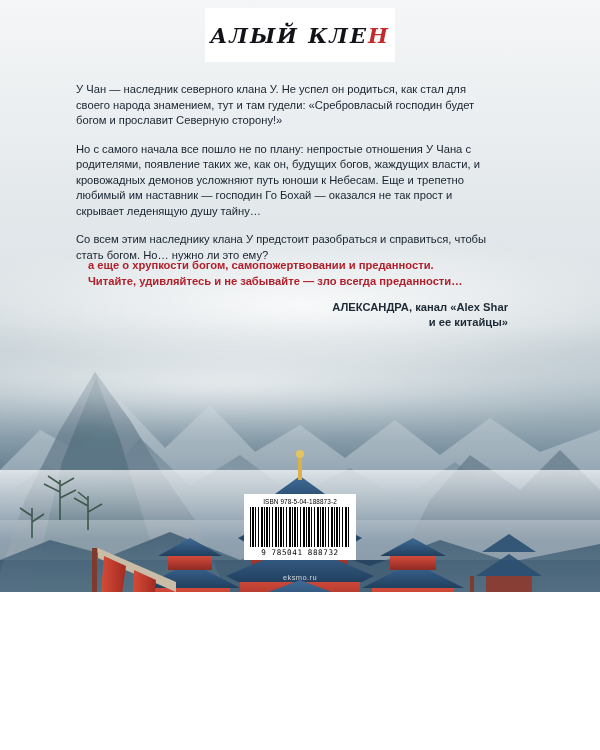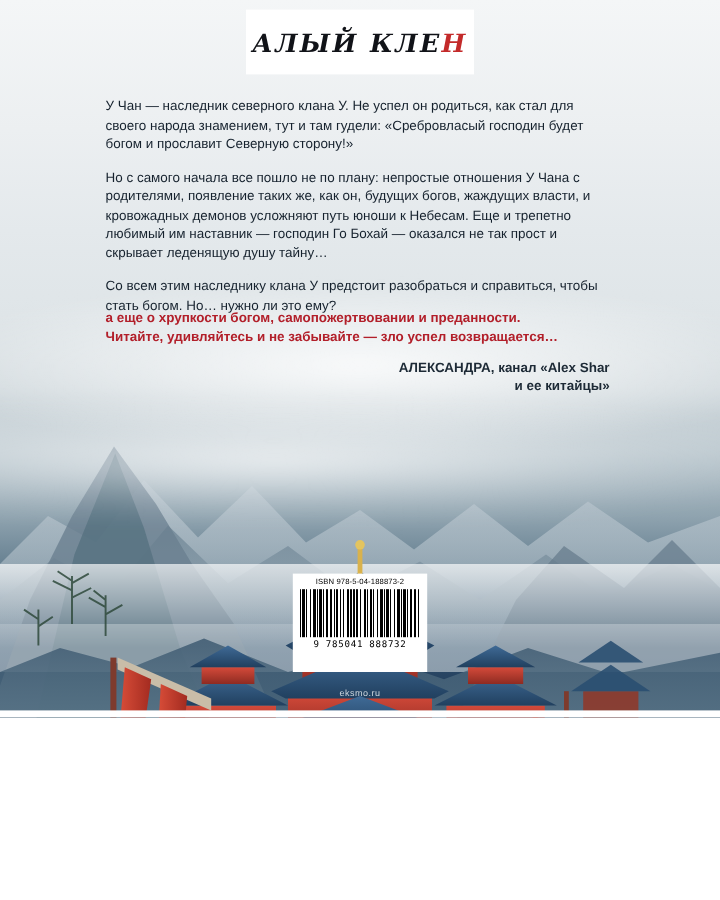--- a/index.html
+++ b/index.html
@@ -87,21 +87,21 @@
     font-size: 21px;
     color: #111318;
     white-space: nowrap;
     letter-spacing: 2px;
   }
   .title-text .accent { color: #c32a2a; }
 
   
   .blurb {
     position: absolute;
-    left: 88px;
+    left: 76px;
     top: 82px;
     width: 420px;
     color: #16222e;
     font-size: 11.2px;
     line-height: 15.5px;
   }
   .blurb p {
     margin: 0 0 13px 0;
     text-align: left;
   }
@@ -149,21 +149,21 @@
   }
 
   
   .barcode-box {
     position: absolute;
     left: 50%;
     transform: translateX(-50%);
     bottom: 38px;
     width: 112px;
     background: #ffffff;
-    padding: 4px 6px 19px 6px;
+    padding: 4px 6px 3px 6px;
     box-sizing: border-box;
     text-align: center;
   }
   .isbn-line {
     font-size: 6.4px;
     color: #000;
     letter-spacing: 0.1px;
     margin-bottom: 2px;
     white-space: nowrap;
   }
@@ -349,21 +349,21 @@
   </div>
 
   <div class="blurb">
     <p>У Чан — наследник северного клана У. Не успел он родиться, как стал для своего народа знамением, тут и там гудели: «Сребровласый господин будет богом и прославит Северную сторону!»</p>
     <p>Но с самого начала все пошло не по плану: непростые отношения У Чана с родителями, появление таких же, как он, будущих богов, жаждущих власти, и кровожадных демонов усложняют путь юноши к Небесам. Еще и трепетно любимый им наставник — господин Го Бохай — оказался не так прост и скрывает леденящую душу тайну…</p>
     <p>Со всем этим наследнику клана У предстоит разобраться и справиться, чтобы стать богом. Но… нужно ли это ему?</p>
   </div>
 
   <div class="quote">
     <p>а еще о хрупкости богом, самопожертвовании и преданности.</p>
-    <p>Читайте, удивляйтесь и не забывайте — зло успел возвращается…</p>
+    <p>Читайте, удивляйтесь и не забывайте — зло всегда преданности…</p>
     <div class="quote-attr">
       <div>АЛЕКСАНДРА, канал «Alex Shar</div>
       <div>и ее китайцы»</div>
     </div>
   </div>
 
   <div class="illus">
     <div class="label">Иллюстрации</div>
     <div class="name">RACCUN</div>
   </div>

